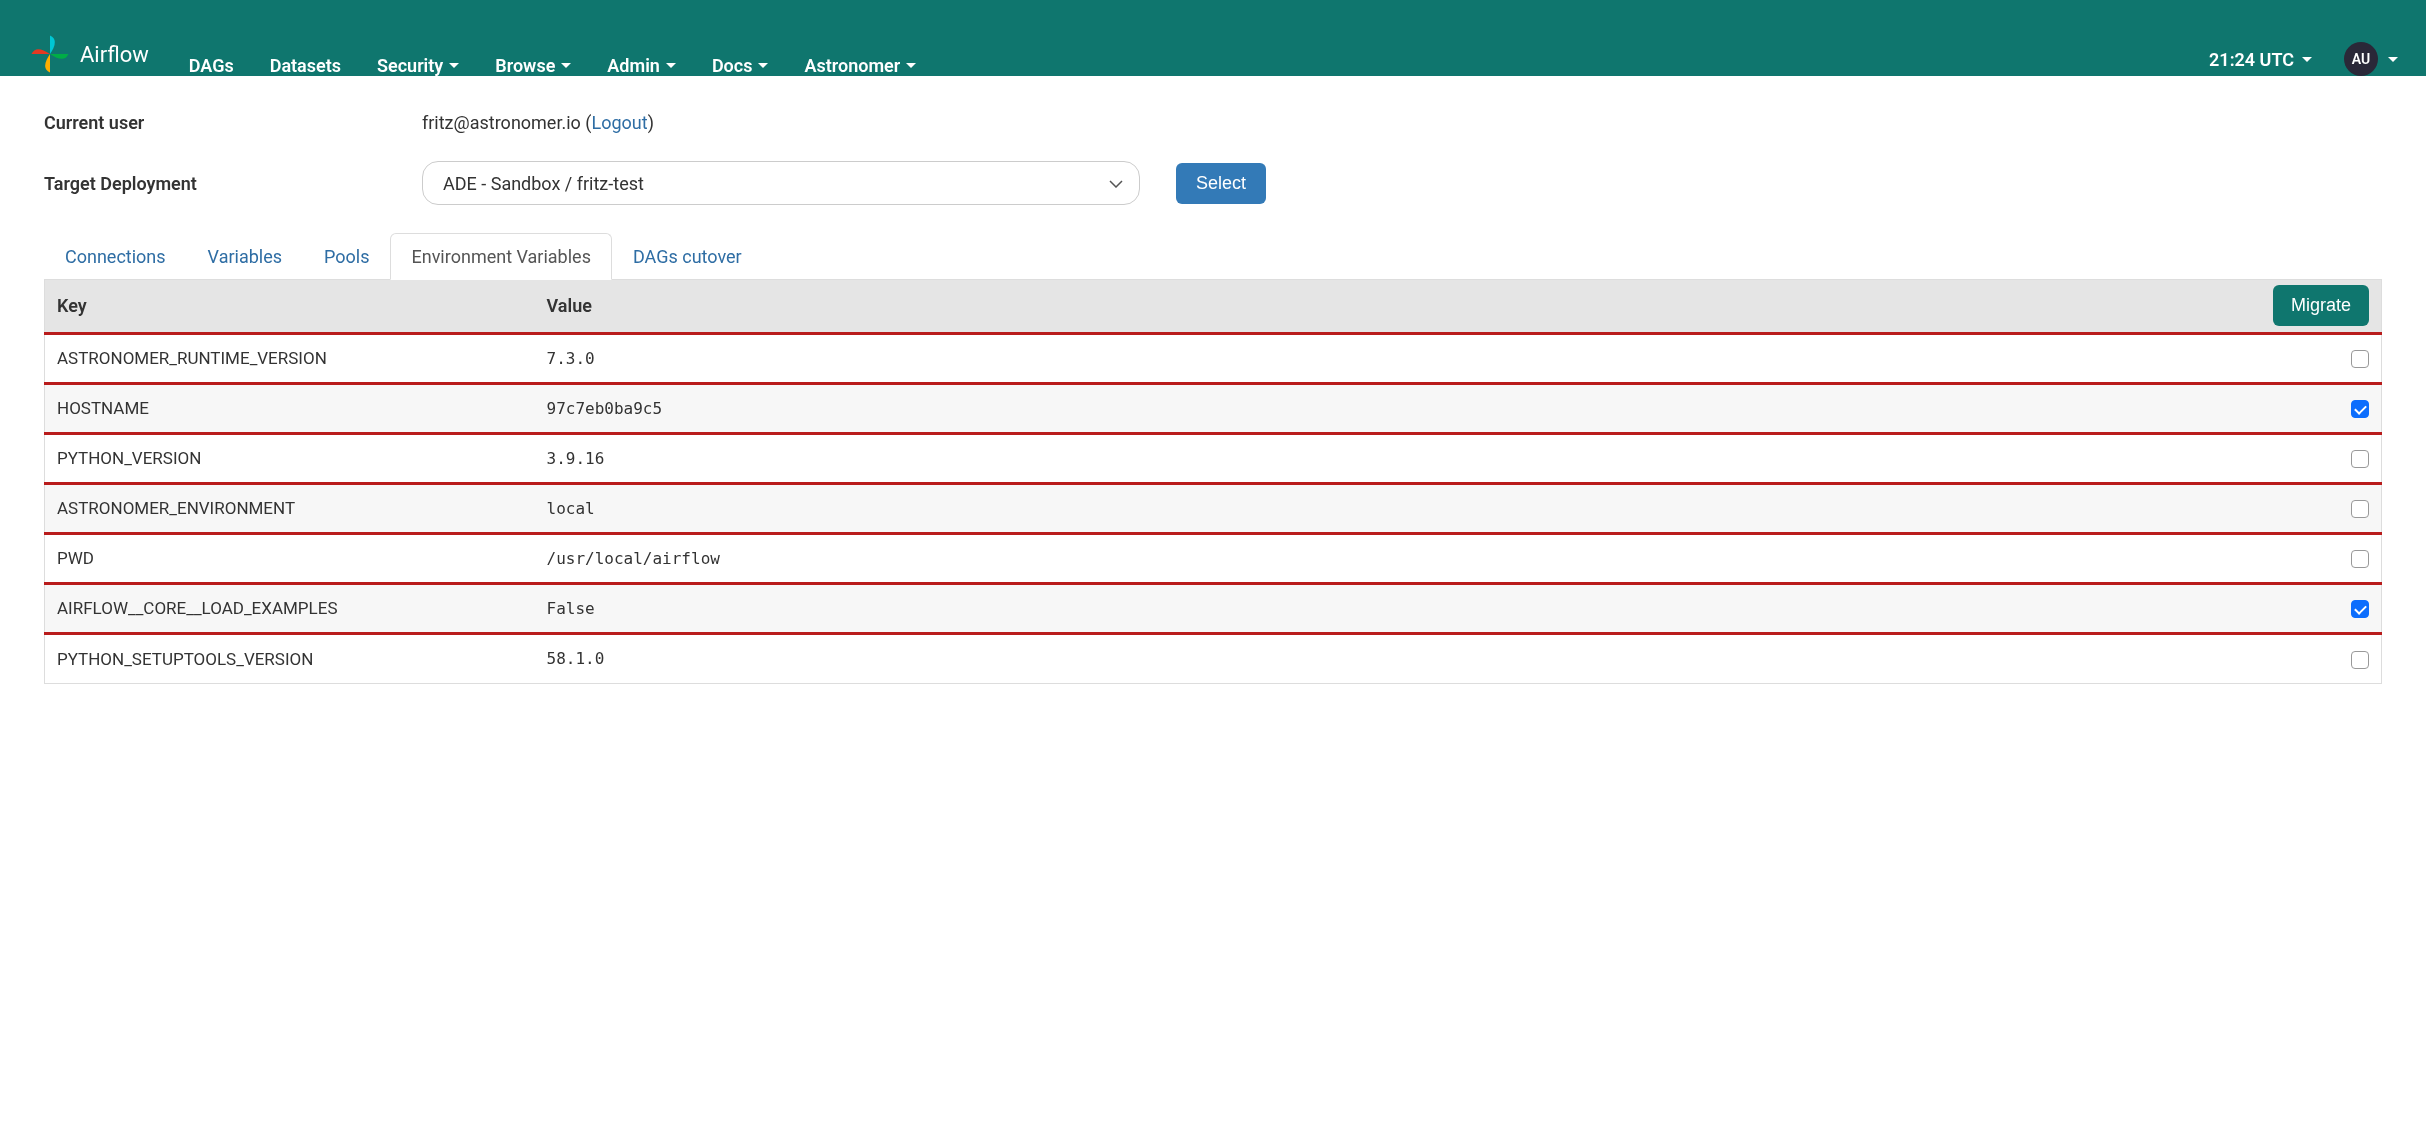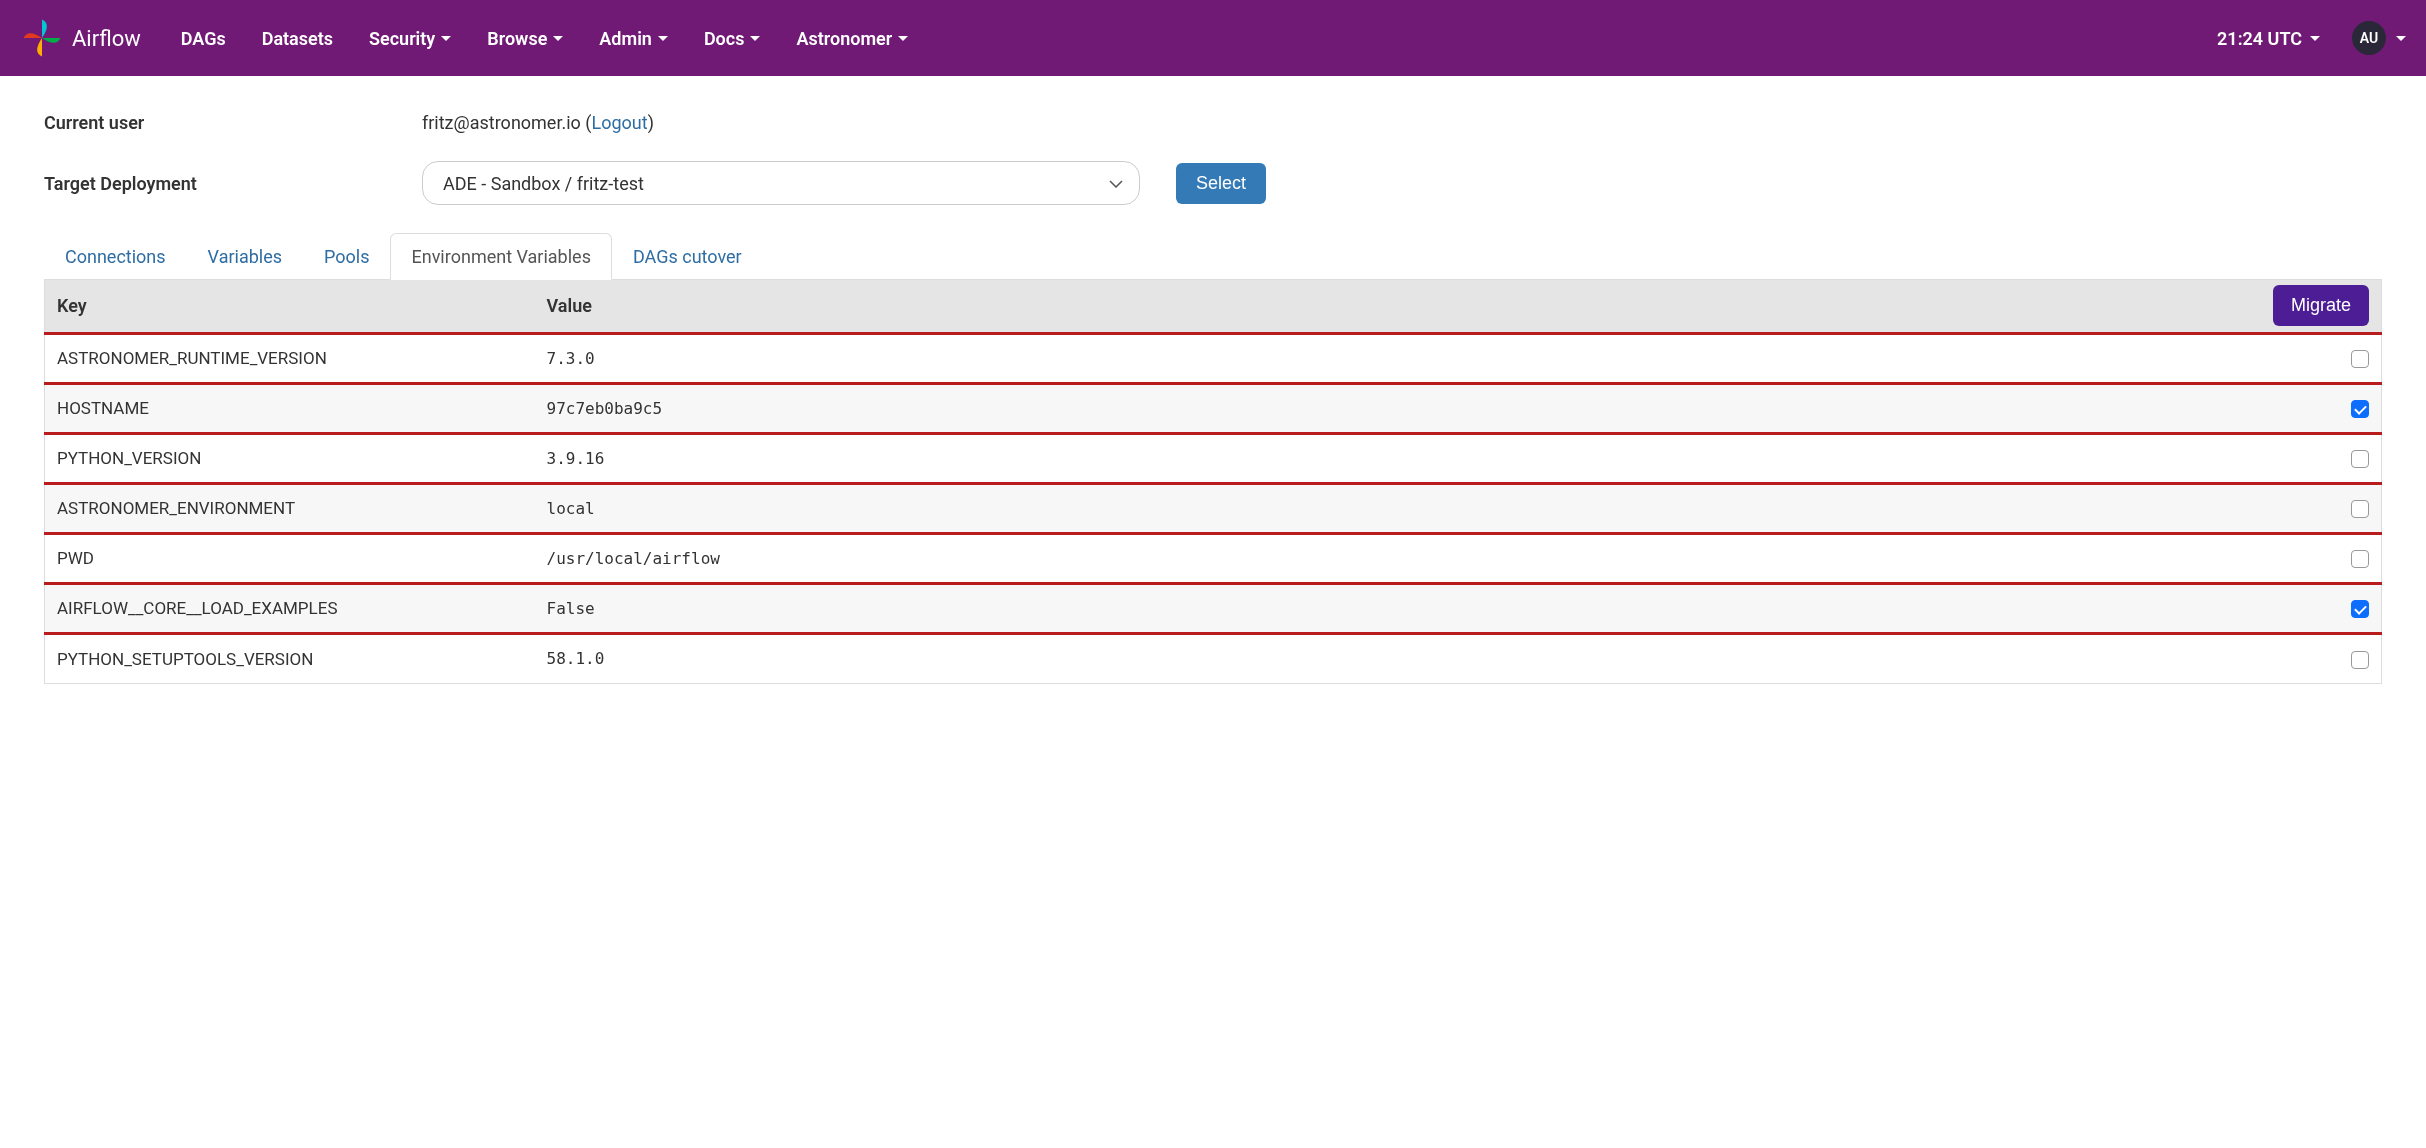--- a/index.html
+++ b/index.html
@@ -4,26 +4,26 @@
 <style>
   * { box-sizing: border-box; margin: 0; padding: 0; }
   body {
     font-family: -apple-system, BlinkMacSystemFont, "Segoe UI", Roboto, Helvetica, Arial, sans-serif;
     font-size: 16px;
     color: #333;
     background: #fff;
   }
   
   .navbar {
-    background: #701a75;
-    color: #fff;
-    display: flex;
-    align-items: center;
+    background: #0f766e;
+    color: #fff;
+    display: flex;
+    align-items: flex-end;
     height: 76px;
-    padding: 0 20px;
+    padding: 0 28px;
   }
   .brand {
     display: flex;
     align-items: center;
     gap: 8px;
     margin-right: 40px;
   }
   .brand-text {
     font-size: 22px;
     font-weight: 400;
@@ -224,21 +224,21 @@
   .checkbox.checked::after {
     content: "";
     width: 5px;
     height: 9px;
     border: solid #fff;
     border-width: 0 2px 2px 0;
     transform: rotate(45deg);
     margin-top: -2px;
   }
   .migrate-btn {
-    background: #4c1d95;
+    background: #0f766e;
     color: #fff;
     border: none;
     border-radius: 6px;
     padding: 10px 18px;
     font-size: 18px;
     cursor: pointer;
   }
   
   .pinwheel { width: 44px; height: 44px; flex-shrink: 0; }
 </style>

